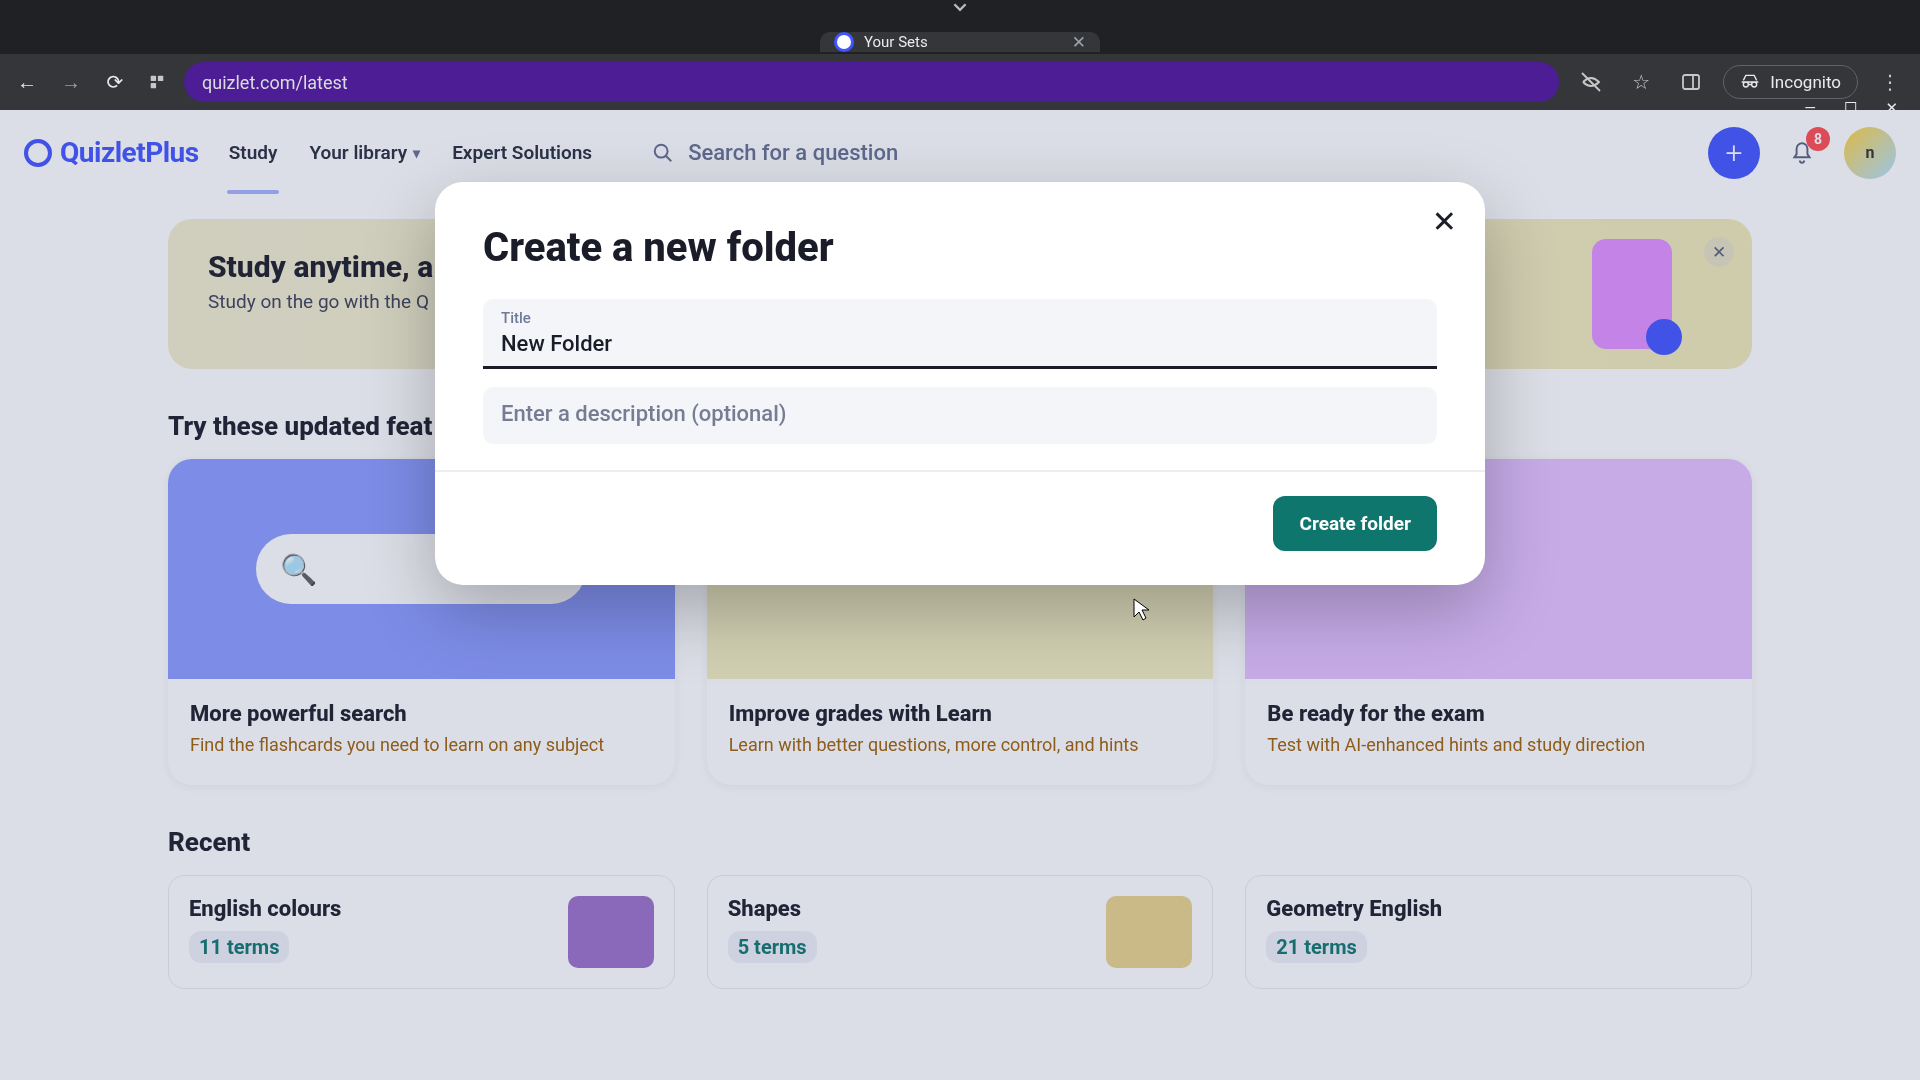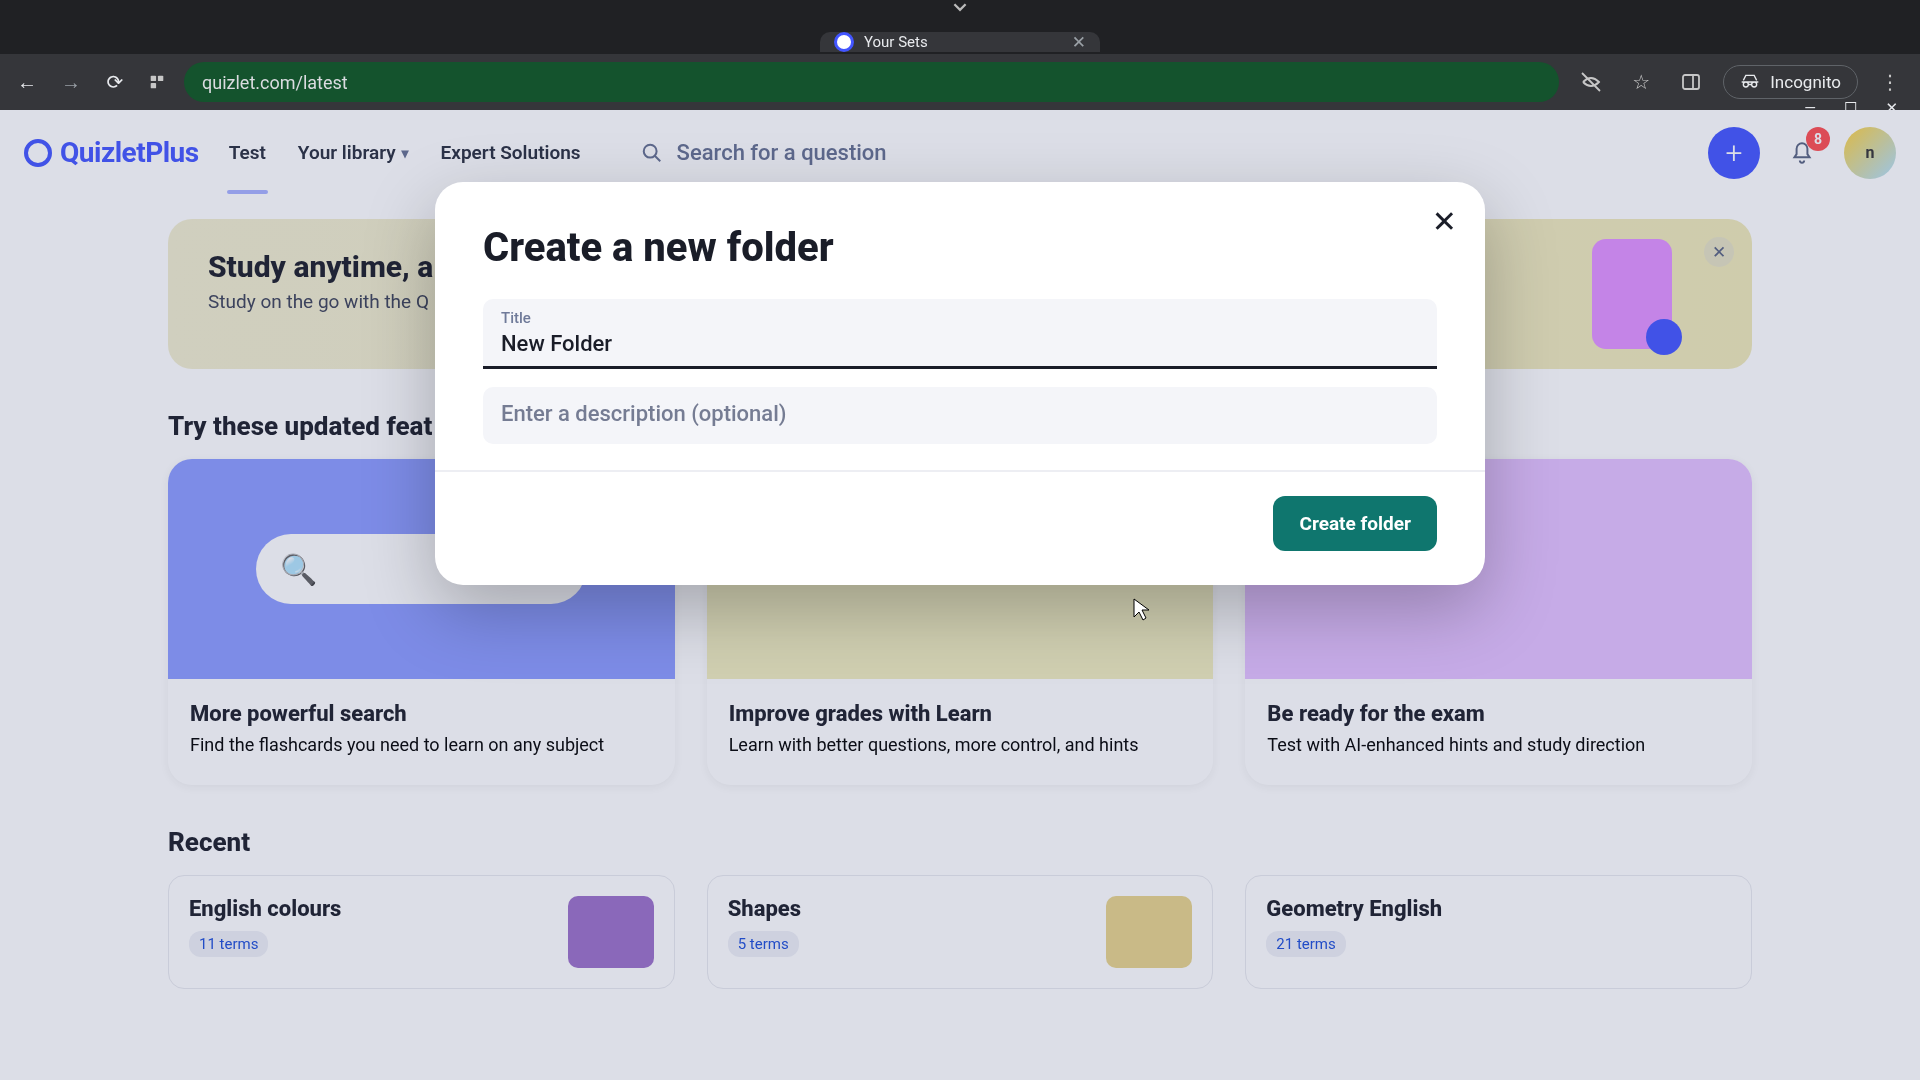--- a/index.html
+++ b/index.html
@@ -13,21 +13,21 @@
 .tab .favicon { width: 20px; height: 20px; border-radius: 50%; border: 3px solid #4255ff; background: #fff; }
 .tab .close { margin-left: auto; color: #9aa0a6; font-size: 17px; cursor: pointer; }
 .new-tab { color: #9aa0a6; font-size: 22px; padding: 0 10px; cursor: pointer; margin-top: 10px; }
 .win-controls { margin-left: auto; display: flex; gap: 28px; color: #e8eaed; padding-right: 14px; font-size: 15px; }
 .win-controls span { cursor: pointer; }
 
 .toolbar { height: 56px; background: #35363a; display: flex; align-items: center; padding: 0 12px; gap: 14px; color: #c7c7c7; }
 .nav-btn { width: 30px; height: 30px; display: flex; align-items: center; justify-content: center; cursor: pointer; border-radius: 50%; font-size: 20px; color: #9aa0a6; }
 .nav-btn.enabled { color: #e8eaed; }
 .site-chip { width: 26px; height: 26px; display:flex; align-items:center; justify-content:center; font-size:16px; color:#c7c7c7;}
-.omnibox { flex: 1; height: 40px; background: #14532d; border-radius: 20px; display: flex; align-items: center; padding: 0 18px; color: #dadce0; font-size: 18px; }
+.omnibox { flex: 1; height: 40px; background: #4c1d95; border-radius: 20px; display: flex; align-items: center; padding: 0 18px; color: #dadce0; font-size: 18px; }
 .toolbar-icn { width: 36px; height: 36px; display:flex; align-items:center; justify-content:center; font-size:20px; color:#c7c7c7; cursor:pointer; }
 .incog-pill { display:flex; align-items:center; gap:10px; border:1px solid #5f6368; border-radius:22px; padding:6px 16px; color:#e8eaed; font-size:17px;}
 .incog-pill .mask { width:20px; height:20px; }
 
 
 .page { position: relative; height: calc(1080px - 110px); background: #fff; overflow:hidden; }
 .page-header { height: 85px; display:flex; align-items:center; padding: 0 24px; gap: 28px; }
 .logo { display:flex; align-items:center; gap:2px; color:#4255ff; font-weight:700; font-size:28px; letter-spacing:-0.5px; }
 .logo-ring { width:28px; height:28px; border:4px solid #4255ff; border-radius:50%; margin-right:6px; }
 .nav-link { font-size: 19px; color: #282e3e; font-weight:600; cursor:pointer; display:flex; align-items:center; gap:6px; position:relative; padding: 0 2px; }
@@ -54,26 +54,26 @@
 .cards { display:flex; gap:32px; }
 .card { flex:1; border-radius:24px; overflow:hidden; background:#fff; box-shadow:0 2px 10px rgba(0,0,0,.06); }
 .card-hero { height:220px; display:flex; align-items:center; justify-content:center; }
 .hero-a { background:#8c9cff; }
 .hero-b { background:#f1edbe; }
 .hero-c { background:#e5c1ff; }
 .search-mock { width:330px; height:70px; background:#fff; border-radius:40px; display:flex; align-items:center; padding:0 24px; gap:16px;}
 .search-mock .mag{ font-size:30px; color:#586380;}
 .card-body { padding: 22px 22px 30px; }
 .card-body h4 { font-size:22px; font-weight:800; color:#1a1d28; margin-bottom:8px;}
-.card-body p { font-size:18px; color:#000000; }
+.card-body p { font-size:18px; color:#a16207; }
 
 .recent-row { display:flex; gap:32px; }
 .rcard { flex:1; background:#fff; border:1px solid #e8e9ee; border-radius:16px; padding:20px 20px; display:flex; align-items:flex-start; gap:14px; min-height:100px;}
 .rcard .txt h4{ font-size:22px; font-weight:800; color:#1a1d28; margin-bottom:10px;}
-.term-pill { display:inline-block; background:#eef0f6; color:#1d4ed8; font-size:15px; font-weight:400; padding:4px 10px; border-radius:12px;}
+.term-pill { display:inline-block; background:#eef0f6; color:#0f766e; font-size:20px; font-weight:700; padding:4px 10px; border-radius:12px;}
 .thumb{ margin-left:auto; width:86px; height:72px; background:#9b6fc8; border-radius:10px;}
 
 
 .scrim { position:absolute; inset:0; background:rgba(60,70,120,.18); }
 
 
 .modal { position:absolute; left:50%; top:72px; transform:translateX(-50%); width:1050px; background:#fff; border-radius:28px; box-shadow:0 25px 70px rgba(0,0,0,.25); padding: 42px 48px 34px; }
 .modal-close { position:absolute; top:22px; right:28px; font-size:30px; color:#1a1d28; cursor:pointer; font-weight:300;}
 .modal h1 { font-size:40px; font-weight:800; color:#1a1d28; margin-bottom:28px;}
 .field { background:#f4f5f9; border-radius:10px; padding: 10px 18px 12px; margin-bottom:18px; }
@@ -145,21 +145,21 @@
     <div class="toolbar-icn">⋮</div>
   </div>
 </div>
 
 <div class="page">
   <div class="page-header">
     <div class="logo">
       <span class="logo-ring"></span>
       <span>QuizletPlus</span>
     </div>
-    <div class="nav-link active">Test</div>
+    <div class="nav-link active">Study</div>
     <div class="nav-link">
       <span>Your library</span>
       <span class="chev">▾</span>
     </div>
     <div class="nav-link">Expert Solutions</div>
     <div class="search-wrap">
       <span class="search-ic">
         <svg width="22" height="22" viewBox="0 0 24 24">
             <circle cx="10" cy="10" r="7" stroke="#646f90" stroke-width="2.2" fill="none"></circle>
             <line x1="15" y1="15" x2="21" y2="21" stroke="#646f90" stroke-width="2.2"></line>

